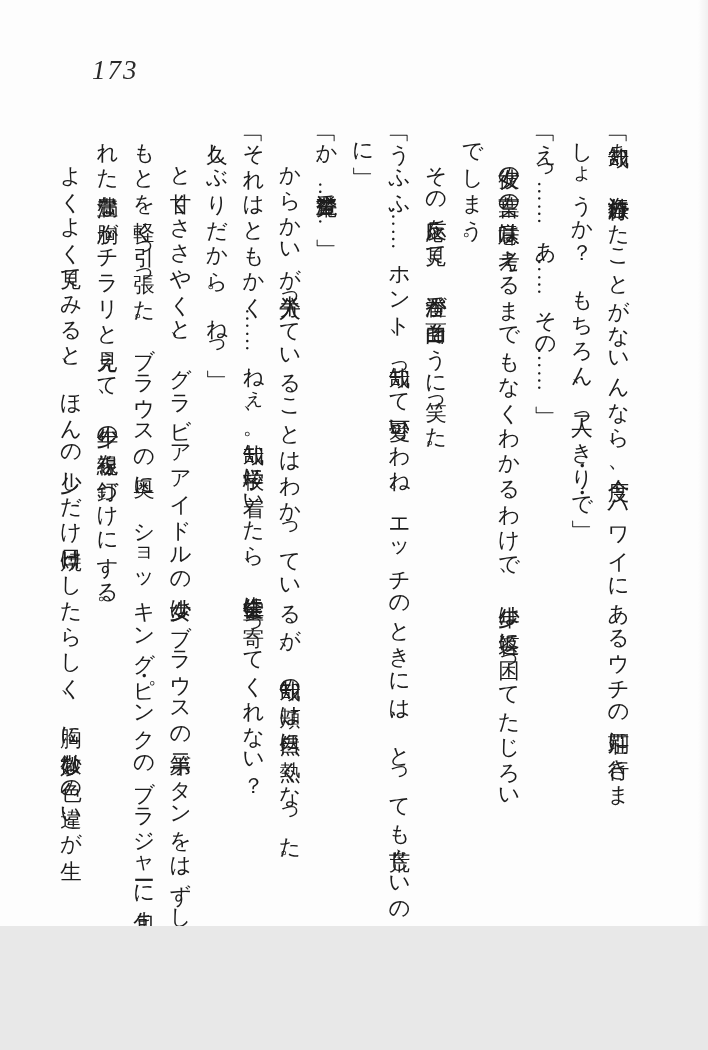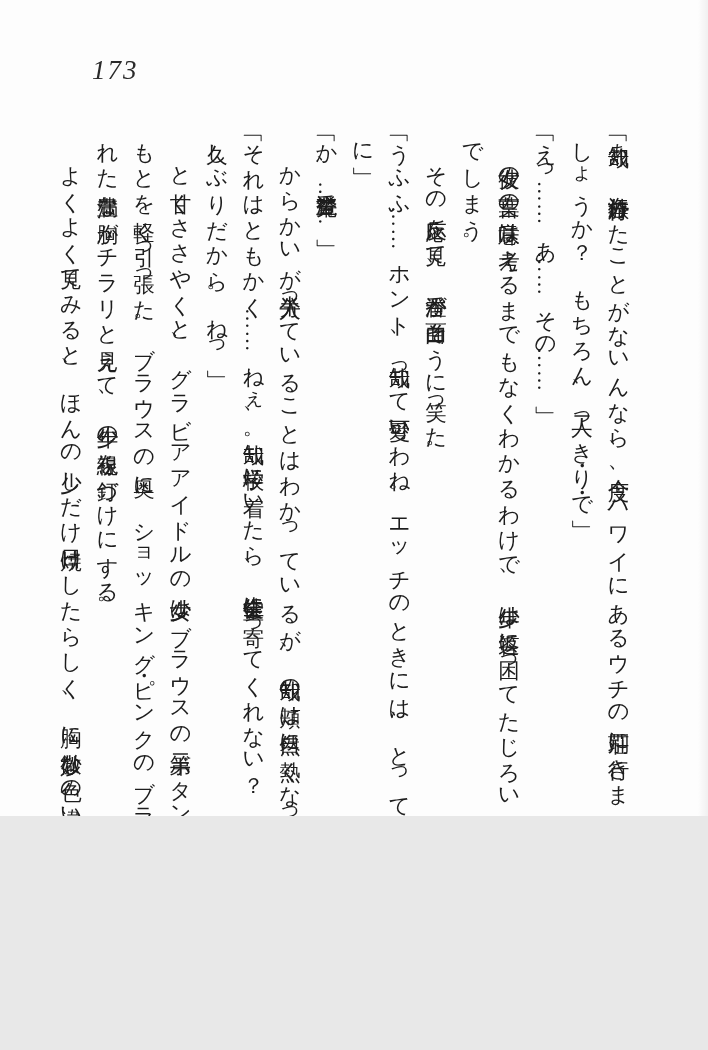--- a/index.html
+++ b/index.html
@@ -3,21 +3,21 @@
 <meta charset="utf-8">
 <style>
   html, body {
     margin: 0;
     padding: 0;
     background: #e8e8e8;
   }
   .page {
     position: relative;
     width: 708px;
-    height: 816px;
+    height: 926px;
     background: #fdfdfd;
     overflow: hidden;
     font-family: "Liberation Serif", "DejaVu Serif", serif;
   }
   .page-number {
     position: absolute;
     left: 92px;
     top: 55px;
     font-size: 27px;
     font-style: italic;

